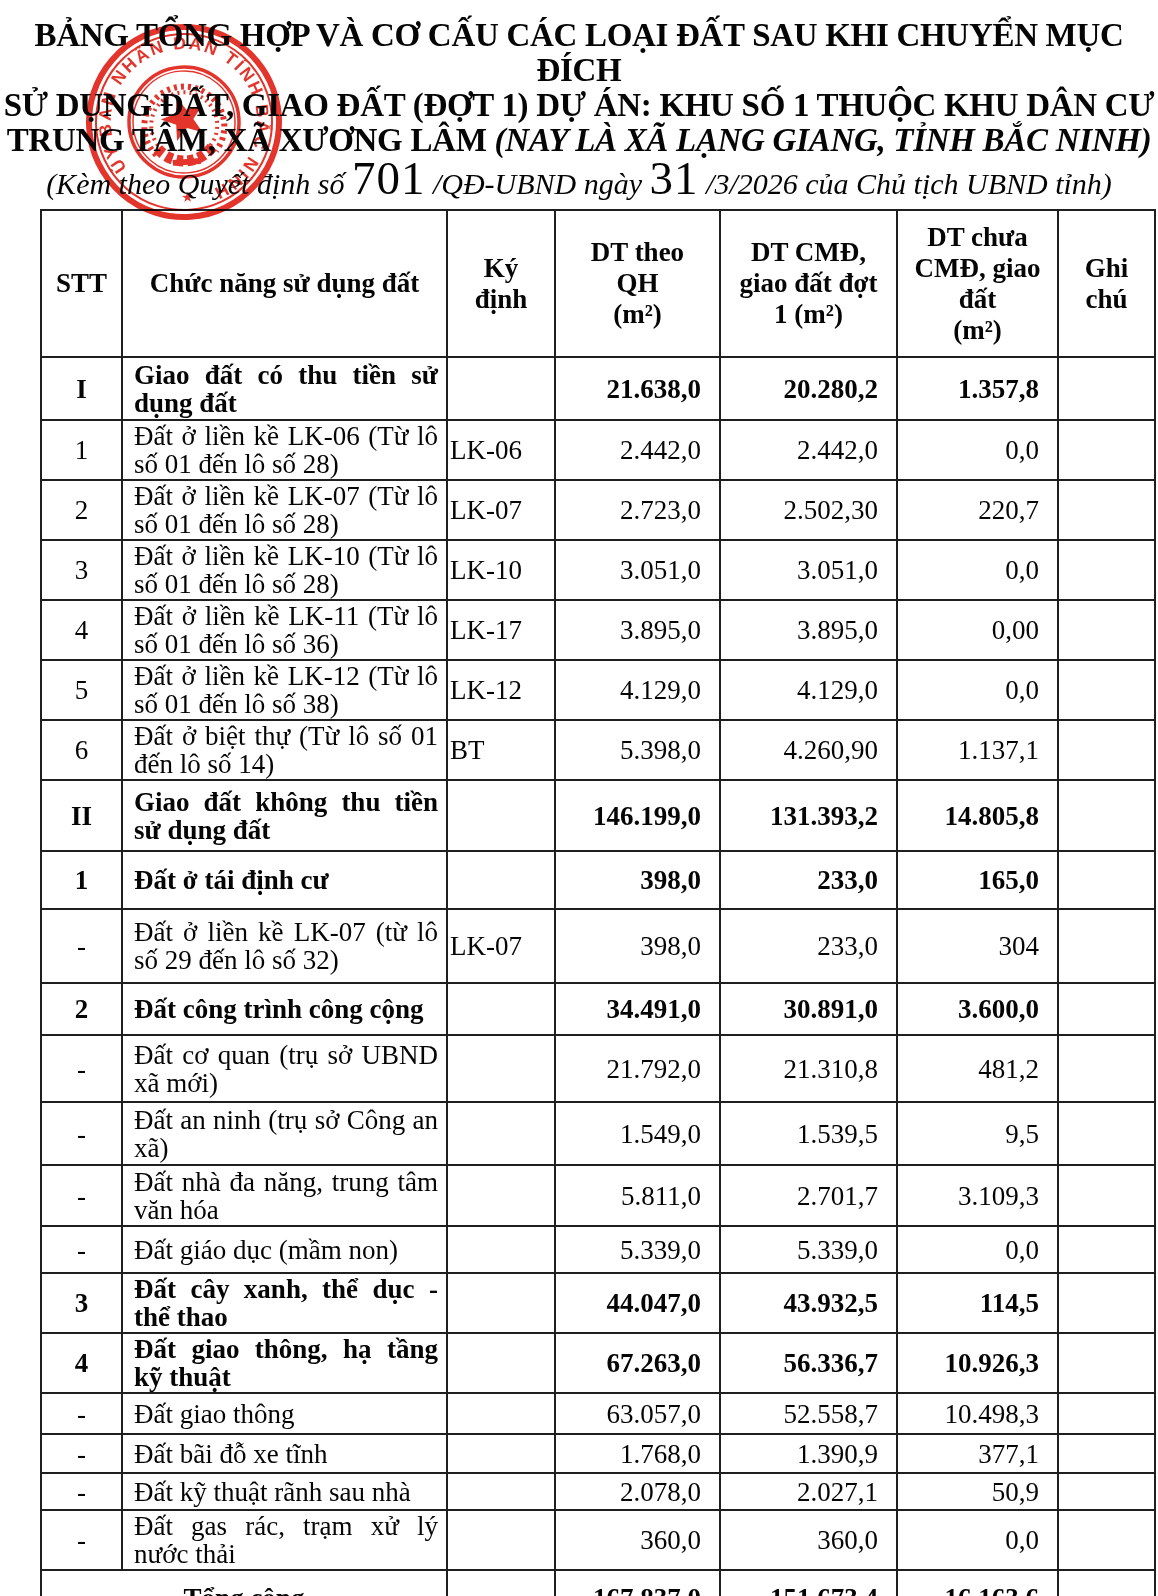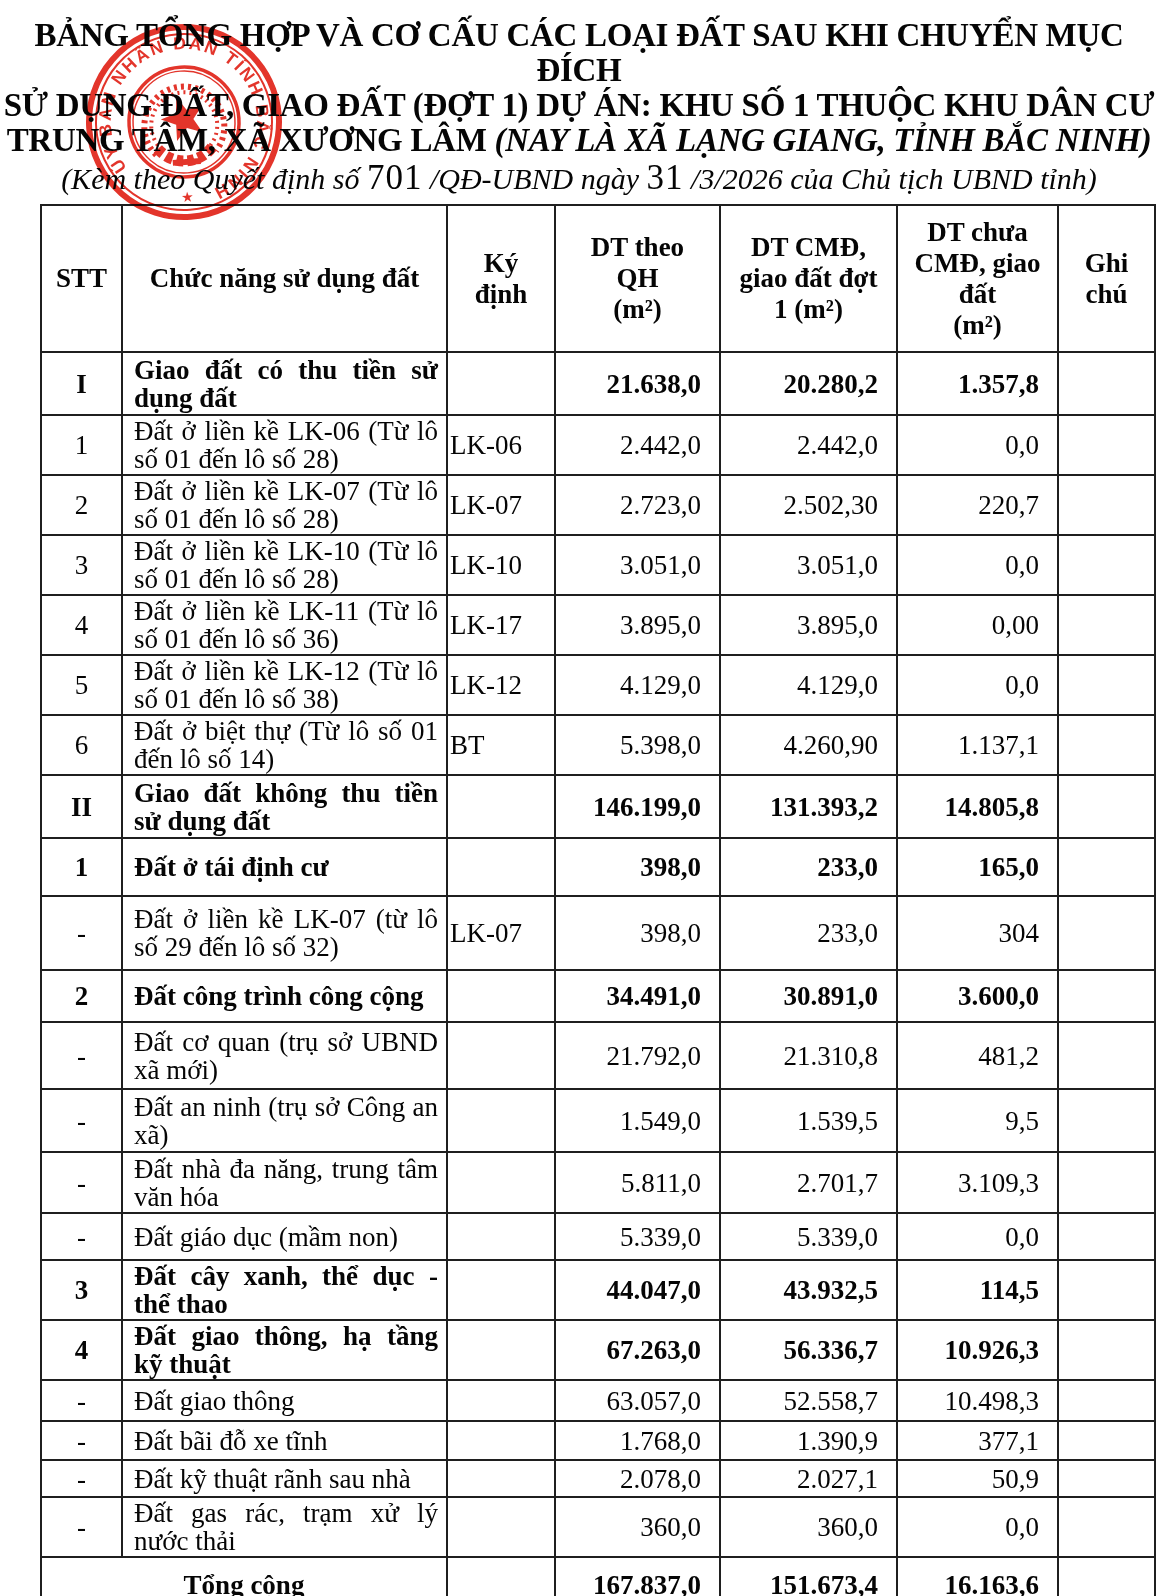--- a/index.html
+++ b/index.html
@@ -4,21 +4,21 @@
 <style>
   html,body{margin:0;padding:0;background:#ffffff;}
   body{width:1158px;height:1596px;font-family:"Liberation Serif",serif;color:#050505;}
   .page{position:relative;width:1158px;height:1596px;overflow:hidden;background:#fff;}
 
   
   .titleblock{padding-top:18px;text-align:center;position:relative;z-index:1;}
   .title-line{font-weight:bold;font-size:33px;line-height:35px;letter-spacing:-0.3px;}
   .title-italic{font-style:italic;}
   .subtitle{font-size:30px;font-style:italic;margin-top:3px;line-height:34px;}
-  .subtitle .filled-num{font-style:normal;font-size:35px;letter-spacing:1px;}
+  .subtitle .filled-num{font-style:normal;font-size:47px;letter-spacing:1px;}
 
   
   table{border-collapse:collapse;table-layout:fixed;margin:8px 0 0 40px;width:1114px;position:relative;z-index:1;}
   th,td{border:2px solid #1f1f1f;vertical-align:middle;overflow:hidden;}
   thead th{font-size:27px;line-height:31px;white-space:pre-line;text-align:center;font-weight:bold;height:145px;padding:0 2px;}
   td{font-size:27px;line-height:28px;padding:1px 2px;}
   td.stt{text-align:center;}
   td.name{text-align:justify;padding:1px 8px 1px 11px;}
   td.sym{}
   td.num{text-align:right;padding-right:18px;}
@@ -156,21 +156,21 @@
         </tr>
         <tr style="height: 60px;">
           <td class="stt">6</td>
           <td class="name">Đất ở biệt thự (Từ lô số 01 đến lô số 14)</td>
           <td class="sym">BT</td>
           <td class="num">5.398,0</td>
           <td class="num">4.260,90</td>
           <td class="num">1.137,1</td>
           <td class="note"></td>
         </tr>
-        <tr class="bold" style="height: 63px; padding-left: 44px;">
+        <tr class="bold" style="height: 71px; padding-left: 44px;">
           <td class="stt">II</td>
           <td class="name">Giao đất không thu tiền sử dụng đất</td>
           <td class="sym"></td>
           <td class="num">146.199,0</td>
           <td class="num">131.393,2</td>
           <td class="num">14.805,8</td>
           <td class="note"></td>
         </tr>
         <tr class="bold" style="height: 58px;">
           <td class="stt">1</td>

